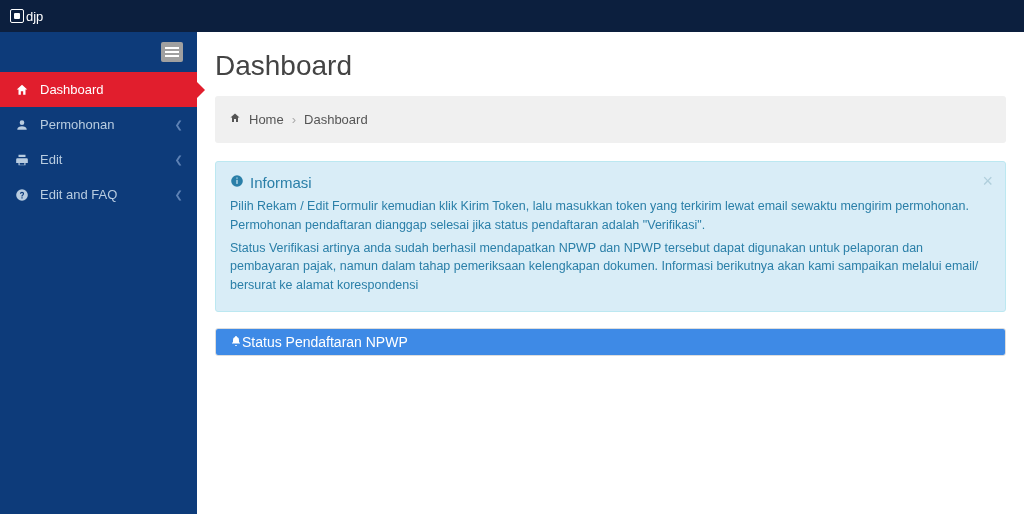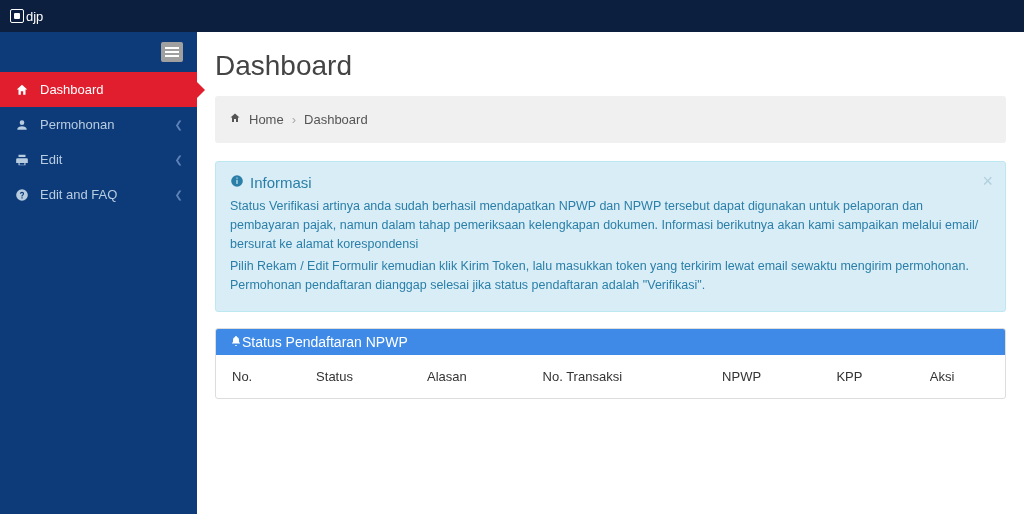--- a/index.html
+++ b/index.html
@@ -124,44 +124,29 @@
         <span>
           <svg width="14" height="14" viewBox="0 0 24 24" fill="#2a7fa8">
               <circle cx="12" cy="12" r="10"></circle>
               <rect x="11" y="10" width="2" height="7" fill="#d9edf7"></rect>
               <rect x="11" y="6" width="2" height="2" fill="#d9edf7"></rect>
             </svg>
         </span>
         <span>Informasi</span>
       </div>
       <div class="alert-body">
+        <p>Pilih Rekam / Edit Formulir kemudian klik Kirim Token, lalu masukkan token yang terkirim lewat email sewaktu mengirim permohonan. Permohonan pendaftaran dianggap selesai jika status pendaftaran adalah "Verifikasi".</p>
         <p>Status Verifikasi artinya anda sudah berhasil mendapatkan NPWP dan NPWP tersebut dapat digunakan untuk pelaporan dan pembayaran pajak, namun dalam tahap pemeriksaan kelengkapan dokumen. Informasi berikutnya akan kami sampaikan melalui email/ bersurat ke alamat korespondensi</p>
-        <p>Pilih Rekam / Edit Formulir kemudian klik Kirim Token, lalu masukkan token yang terkirim lewat email sewaktu mengirim permohonan. Permohonan pendaftaran dianggap selesai jika status pendaftaran adalah "Verifikasi".</p>
       </div>
     </div>
 
     <div class="panel">
       <div class="panel-header">
         <span>
           <svg width="12" height="12" viewBox="0 0 24 24" fill="#fff">
               <path d="M12 2a2 2 0 0 0-2 2 6 6 0 0 0-4 6v4l-2 2v1h16v-1l-2-2v-4a6 6 0 0 0-4-6 2 2 0 0 0-2-2zm0 20a2 2 0 0 0 2-2h-4a2 2 0 0 0 2 2z"></path>
             </svg>
         </span>
         <span>Status Pendaftaran NPWP</span>
       </div>
-      <div class="panel-body">
-        <table>
-          <thead>
-            <tr>
-              <th>No.</th>
-              <th>Status</th>
-              <th>Alasan</th>
-              <th>No. Transaksi</th>
-              <th>NPWP</th>
-              <th>KPP</th>
-              <th>Aksi</th>
-            </tr>
-          </thead>
-        </table>
-      </div>
     </div>
   </main>
 </div>
 
 </body></html>

